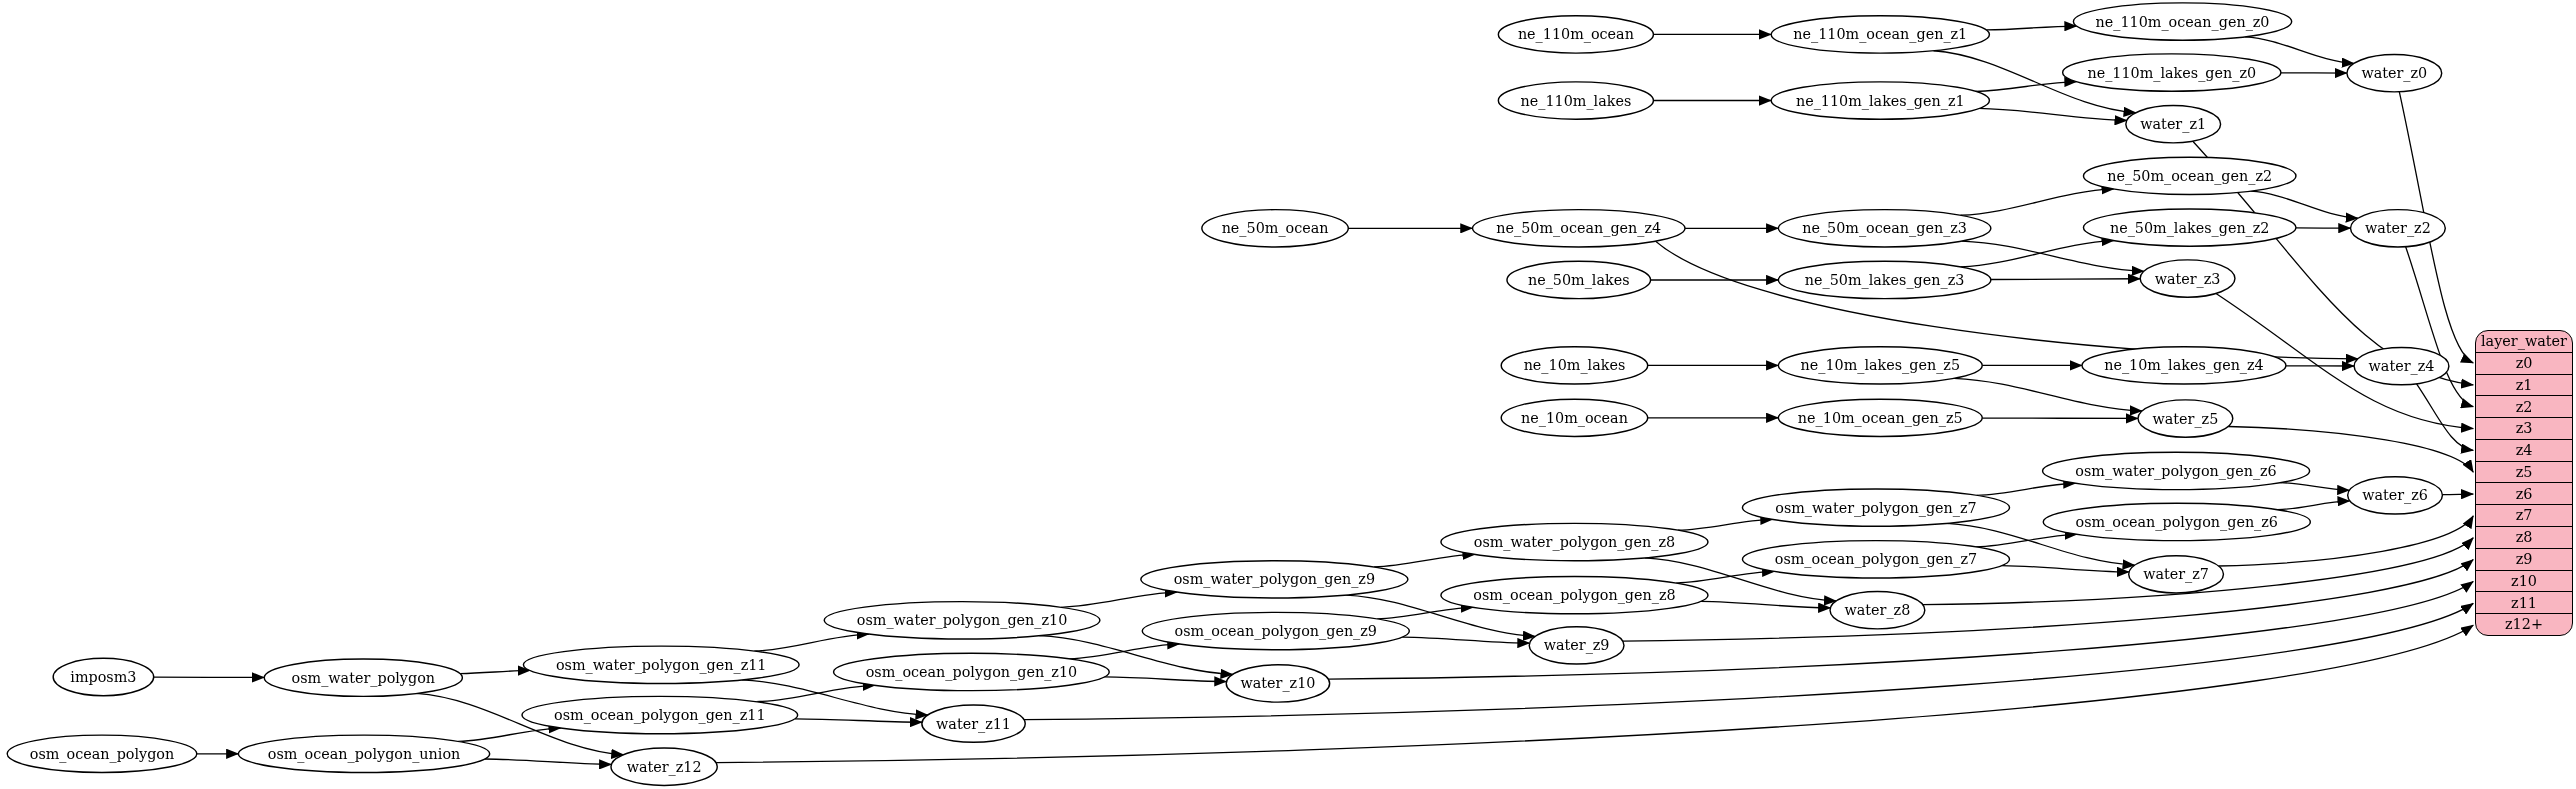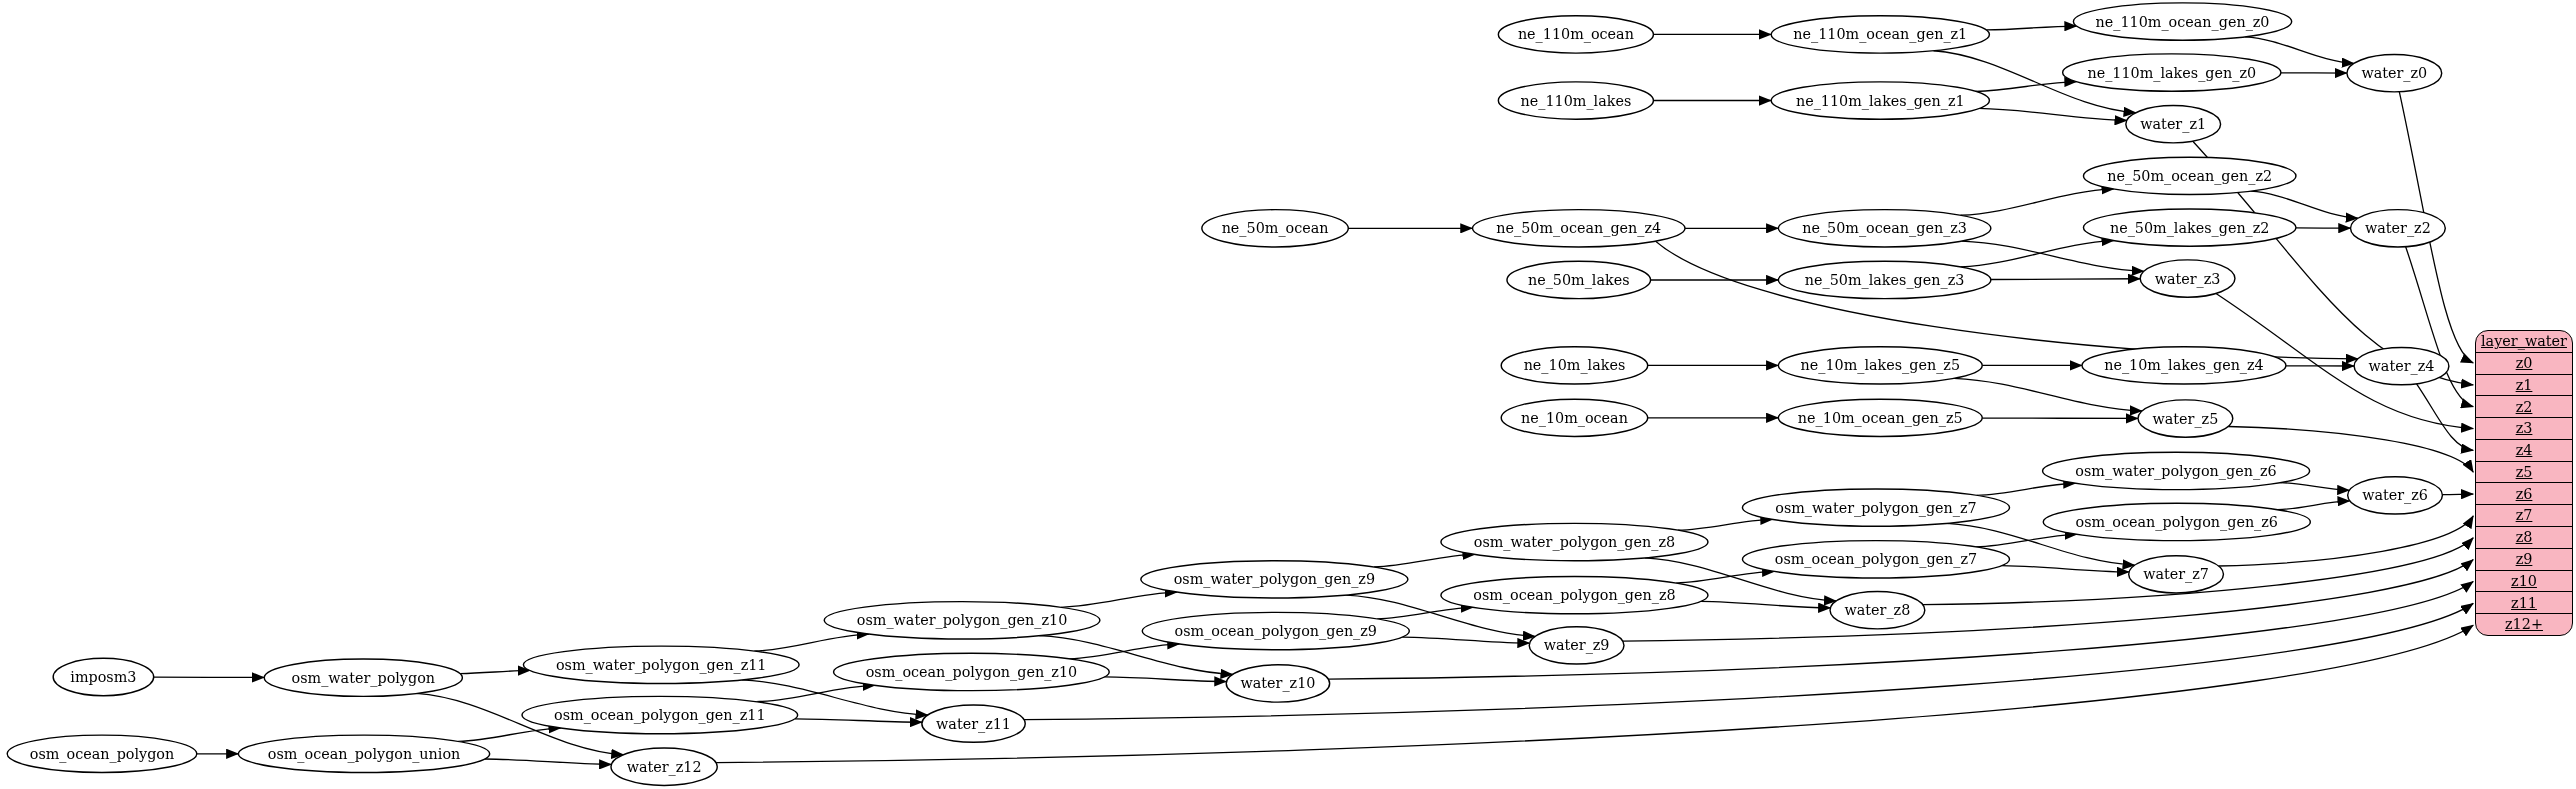--- a/index.html
+++ b/index.html
@@ -5,21 +5,21 @@
   html,body{margin:0;padding:0;background:#ffffff;}
   #canvas{position:relative;width:2576px;height:789px;background:#ffffff;
           font-family:"DejaVu Serif", serif;overflow:hidden;}
   #graph-svg{position:absolute;left:0;top:0;}
   #graph-svg ellipse{fill:#ffffff;stroke:#000000;stroke-width:2;}
   #graph-svg path.edge{fill:none;stroke:#000000;stroke-width:1.8;}
   #graph-svg text{fill:#000000;font-size:20px;text-anchor:middle;
                   font-family:"DejaVu Serif", serif;}
   #layer-table{position:absolute;box-sizing:border-box;display:flex;flex-direction:column;
                border:1.4px solid #000000;border-radius:13px;overflow:hidden;
-               font-size:14.4px;color:#000000;text-decoration:underline;}
+               font-size:14.4px;color:#000000;}
   #layer-table .tcell{flex:1;display:flex;align-items:center;justify-content:center;
                border-top:1.4px solid #000000;line-height:1;}
   #layer-table .tcell:first-child{border-top:none;}
 </style>
 </head>
 <body>
 
 <div id="canvas">
   <svg id="graph-svg" width="2576" height="789" viewBox="0 0 3588 1099" xmlns="http://www.w3.org/2000/svg">
     <defs>

